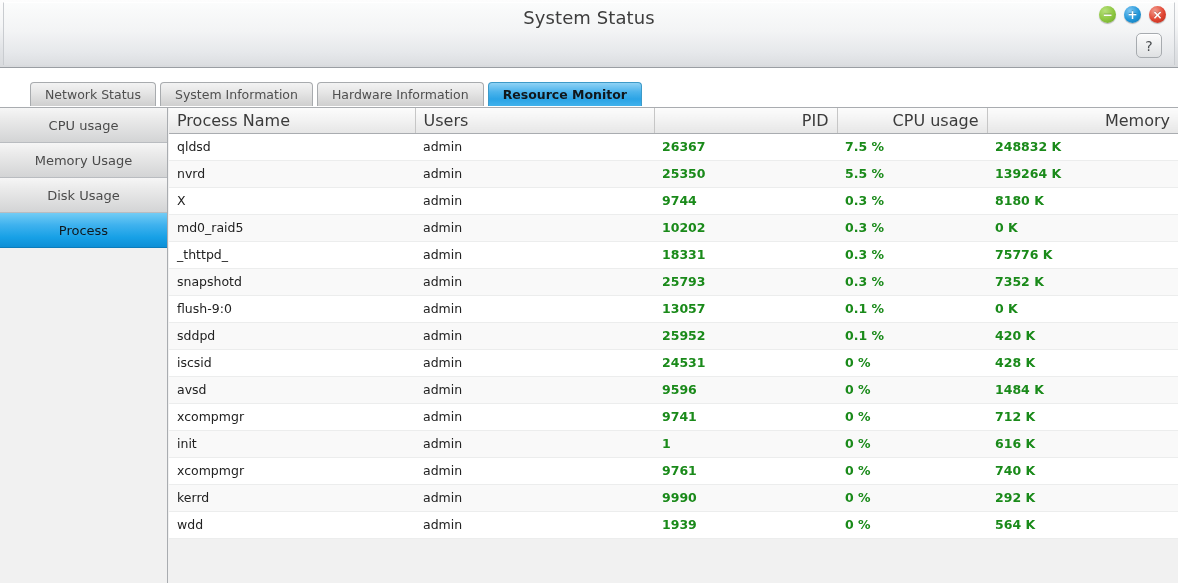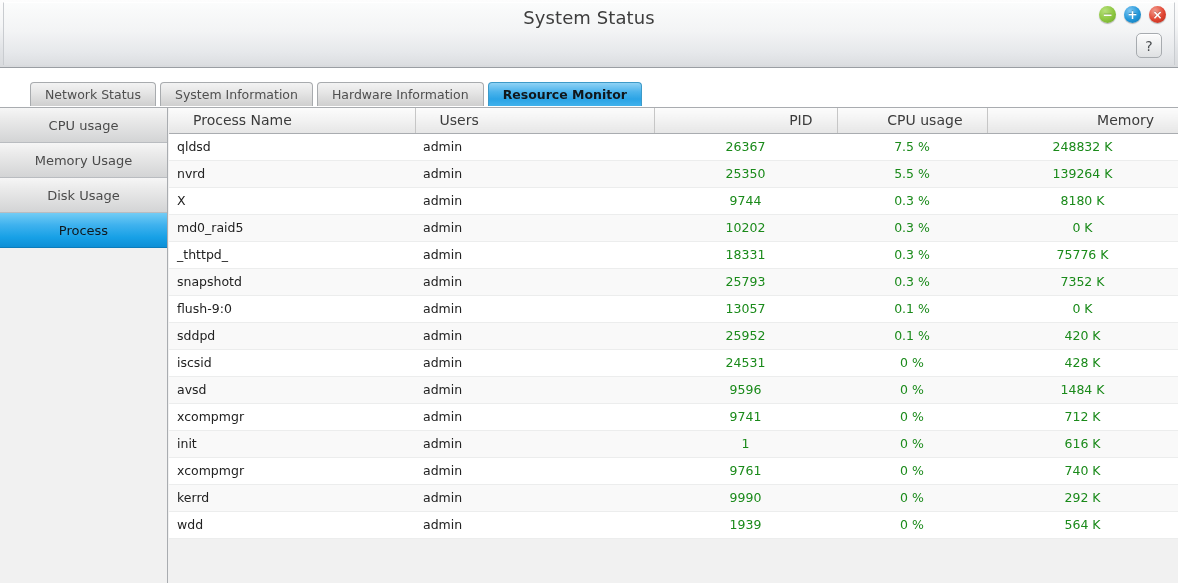--- a/index.html
+++ b/index.html
@@ -135,41 +135,41 @@
   table.proc {
     width: 1009px;
     border-collapse: collapse;
     table-layout: fixed;
   }
   table.proc th {
     height: 25px;
     background: linear-gradient(to bottom, #fcfcfc 0%, #f2f2f2 50%, #e6e6e6 100%);
     border-right: 1px solid #c6c6c6;
     border-bottom: 1px solid #a9acb0;
-    font-size: 14px; font-weight: normal;
+    font-size: 16px; font-weight: normal;
     color: #3b3b3b;
-    padding: 0 24px;
+    padding: 0 8px;
     vertical-align: middle;
     margin-left: 40px;
   }
   table.proc th.l { text-align: left; }
   table.proc th.r { text-align: right; }
   table.proc th:last-child { border-right: none; }
 
   table.proc td {
     height: 27px;
     font-size: 12.5px;
     padding: 0 8px;
     color: #222222;
     border-bottom: 1px solid #eceded;
     vertical-align: middle;
     white-space: nowrap;
     overflow: hidden;
   }
-  table.proc td.num { color: #1a8a1a; text-align: center; }
+  table.proc td.num { color: #1a8a1a; text-align: left; font-weight: bold; }
   table.proc tbody tr:nth-child(odd)  { background: #ffffff; }
   table.proc tbody tr:nth-child(even) { background: #f9f9f9; }
 
   .col-name { width: 246px; }
   .col-user { width: 239px; }
   .col-pid  { width: 183px; }
   .col-cpu  { width: 150px; }
   .col-mem  { width: 191px; }
 </style>
 </head>

